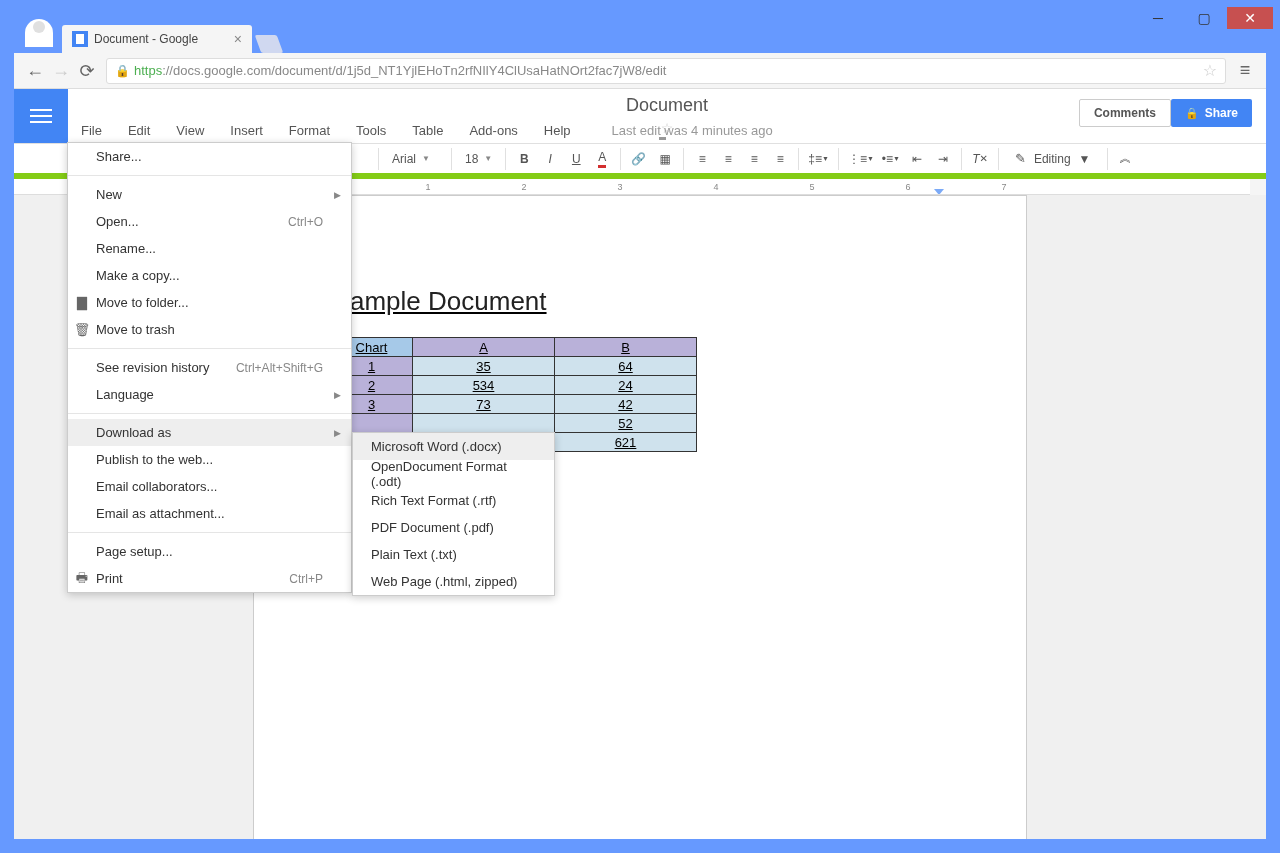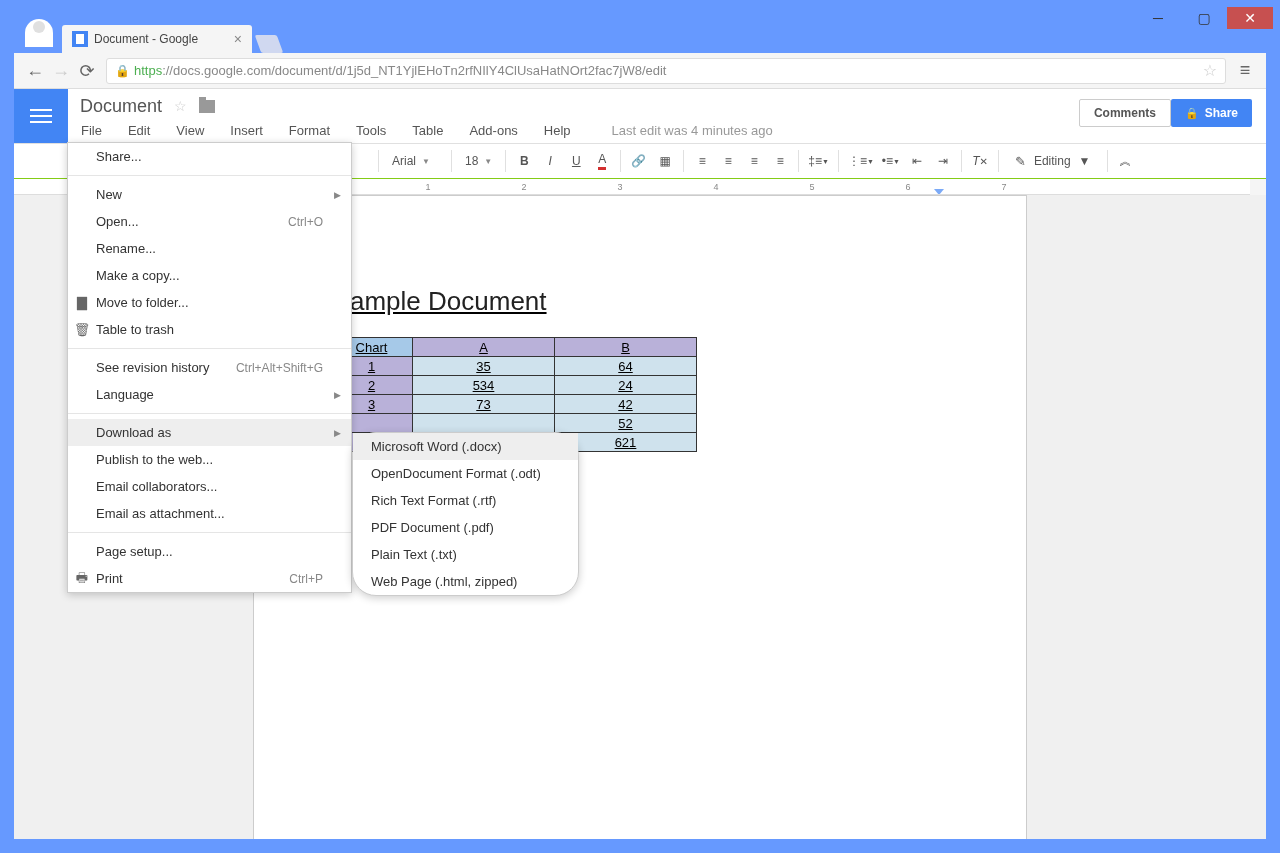--- a/index.html
+++ b/index.html
@@ -27,34 +27,34 @@
 .url-rest { color: #888; }
 .star-icon { margin-left: auto; color: #ccc; font-size: 16px; }
 .menu-icon { width: 26px; font-size: 18px; color: #666; text-align: center; }
 .docs-app { position: absolute; top: 82px; left: 7px; right: 7px; bottom: 7px; background: #f5f5f5; }
 .docs-sidebar-btn { position: absolute; top: 0; left: 0; width: 54px; height: 54px; background: #4285f4; display: flex; align-items: center; justify-content: center; }
 .hamburger { width: 22px; height: 2px; background: #fff; position: relative; }
 .hamburger::before, .hamburger::after { content: ""; position: absolute; left: 0; width: 22px; height: 2px; background: #fff; }
 .hamburger::before { top: -6px; }
 .hamburger::after { top: 6px; }
 .docs-header { position: absolute; top: 0; left: 54px; right: 0; height: 54px; background: #fff; padding: 6px 12px 0 12px; }
-.doc-title-row { display: flex; align-items: center; gap: 12px; height: 22px; }
+.doc-title-row { display: flex; align-items: center; gap: 4px; height: 22px; flex-direction: column; }
 .doc-title { font-size: 18px; color: #555; }
 .star-doc { color: #ccc; font-size: 14px; }
 .folder-doc { width: 16px; height: 13px; background: #999; position: relative; }
 .folder-doc::before { content: ""; position: absolute; top: -3px; left: 0; width: 7px; height: 3px; background: #999; }
 .menu-bar { display: flex; align-items: center; gap: 24px; height: 26px; font-size: 13px; color: #555; }
 .menu-item { cursor: pointer; padding: 2px 1px; }
 .menu-item.active { }
 .last-edit { color: #999; margin-left: 16px; }
 .header-right { position: absolute; top: 10px; right: 14px; display: flex; align-items: center; }
 .comments-btn { background: #fff; border: 1px solid #ccc; padding: 6px 14px; font-size: 12px; color: #555; border-radius: 2px; cursor: pointer; font-weight: bold; }
 .share-btn { background: #4285f4; color: #fff; border: none; padding: 7px 14px; font-size: 12px; border-radius: 2px; cursor: pointer; display: flex; align-items: center; gap: 6px; font-weight: bold; }
 .lock-white { font-size: 11px; }
-.toolbar { position: absolute; top: 54px; left: 0; right: 0; height: 36px; background: #fff; border-top: 1px solid #e0e0e0; border-bottom: 1px solid #84cc16; display: flex; align-items: center; padding: 0 8px; gap: 2px; font-size: 12px; color: #555; }
+.toolbar { position: absolute; top: 54px; left: 0; right: 0; height: 36px; background: #fff; border-top: 1px solid #e0e0e0; border-bottom: 6px solid #84cc16; display: flex; align-items: center; padding: 0 8px; gap: 2px; font-size: 12px; color: #555; }
 .tool-sep { width: 1px; height: 22px; background: #e0e0e0; margin: 0 4px; }
 .tool-btn { min-width: 24px; height: 26px; display: flex; align-items: center; justify-content: center; cursor: pointer; border-radius: 2px; padding: 0 3px; }
 .tool-select { display: flex; align-items: center; gap: 6px; padding: 0 6px; height: 26px; border: 1px solid transparent; cursor: pointer; }
 .tool-select .caret { font-size: 8px; color: #888; }
 .font-name { min-width: 60px; }
 .editing-btn { display: flex; align-items: center; gap: 8px; padding: 0 10px; height: 26px; cursor: pointer; min-width: 95px; }
 .pencil { font-size: 13px; }
 .ruler { position: absolute; top: 90px; left: 0; right: 16px; height: 16px; background: #fff; border-bottom: 1px solid #ddd; font-size: 9px; color: #888; display: flex; align-items: center; padding-left: 270px; overflow: hidden; }
 .ruler-tick { position: relative; width: 96px; text-align: center; flex-shrink: 0; }
 .ruler-marker { position: absolute; top: 10px; width: 0; height: 0; border-left: 5px solid transparent; border-right: 5px solid transparent; border-top: 6px solid #7baaf7; }
@@ -75,21 +75,21 @@
 .body-row td { background: #cfe2ed; }
 .scrollbar-v { position: absolute; top: 106px; right: 0; width: 16px; bottom: 0; background: #f0f0f0; }
 .dropdown-menu { position: absolute; background: #fff; border: 1px solid #ccc; box-shadow: 0 2px 8px rgba(0,0,0,0.2); z-index: 300; font-size: 13px; color: #333; }
 .file-menu { top: 135px; left: 60px; width: 285px; }
 .menu-row { display: flex; align-items: center; height: 27px; padding: 0 28px 0 28px; cursor: pointer; position: relative; }
 .menu-row.highlighted { background: #eee; }
 .menu-row .shortcut { margin-left: auto; color: #888; font-size: 12px; }
 .menu-row .sub-arrow { position: absolute; right: 10px; font-size: 9px; color: #888; }
 .menu-sep { height: 1px; background: #e5e5e5; margin: 5px 0; }
 .menu-icon-left { position: absolute; left: 6px; width: 16px; text-align: center; color: #666; font-size: 13px; }
-.submenu { top: 425px; left: 345px; width: 227px; border-radius: 24px; }
+.submenu { top: 425px; left: 345px; width: 203px; }
 .submenu .menu-row { padding: 0 18px; }
 .submenu .menu-row.highlighted { background: #eee; }
 </style>
 </head>
 <body>
 
 <div class="window-frame">
   <div class="window-controls">
     <div class="win-btn win-min">─</div>
     <div class="win-btn win-max">▢</div>
@@ -281,21 +281,21 @@
       </div>
     <div class="menu-row">
         <span>Make a copy...</span>
       </div>
     <div class="menu-row">
         <span class="menu-icon-left">▇</span>
         <span>Move to folder...</span>
       </div>
     <div class="menu-row">
         <span class="menu-icon-left">🗑</span>
-        <span>Table to trash</span>
+        <span>Move to trash</span>
       </div>
     <div class="menu-sep"></div>
     <div class="menu-row">
         <span>See revision history</span>
         <span class="shortcut">Ctrl+Alt+Shift+G</span>
       </div>
     <div class="menu-row">
         <span>Language</span>
         <span class="sub-arrow">▶</span>
       </div>

